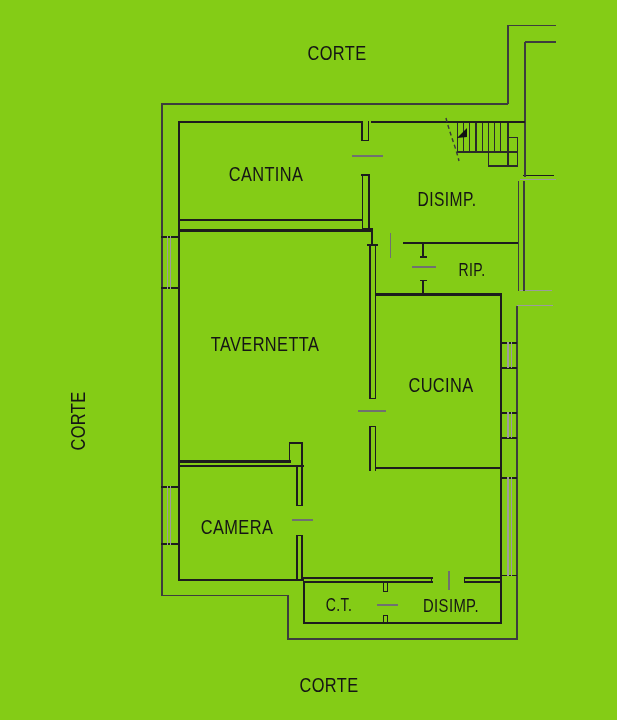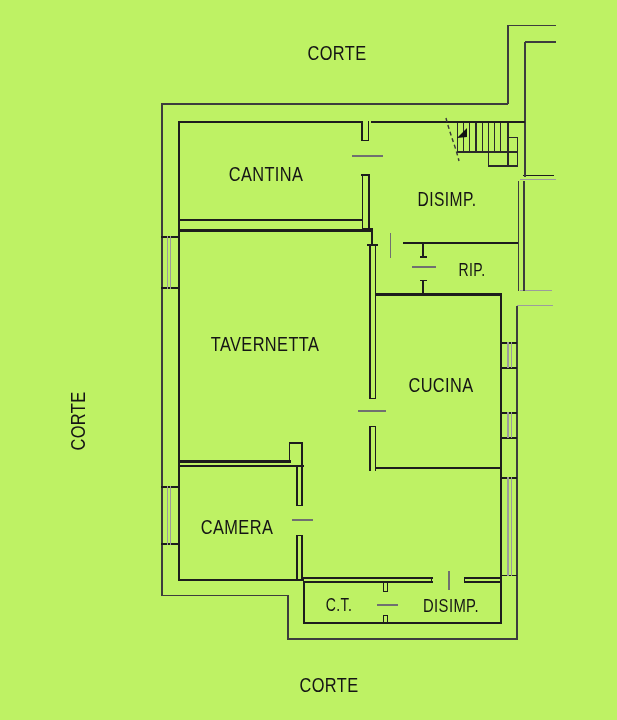--- a/index.html
+++ b/index.html
@@ -1,16 +1,16 @@
 <!DOCTYPE html>
 <html><head>
 <meta charset="utf-8">
 <style>
   html,body{margin:0;padding:0;background:#ffffff;}
-  #plan{position:relative;width:617px;height:720px;background:#bef264;overflow:hidden;
+  #plan{position:relative;width:617px;height:720px;background:#84cc16;overflow:hidden;
         font-family:"Liberation Sans","DejaVu Sans",sans-serif;}
   .w{position:absolute;background:#1d1d1d;}   
   .e{position:absolute;background:#3d3d3d;}   
   .g{position:absolute;background:#9c9c9c;}   
   .d{position:absolute;background:#707070;}   
   .st{position:absolute;background:#2a2a2a;}  
   .lbl{position:absolute;color:#151515;white-space:nowrap;letter-spacing:.5px;
        transform:translate(-50%,-50%) scaleX(.78);}
   .lbl.rot{transform:translate(-50%,-50%) rotate(-90deg) scaleX(.78);}
   .f21{font-size:21px;} .f20{font-size:20px;} .f19{font-size:19px;} .f18{font-size:18px;}

